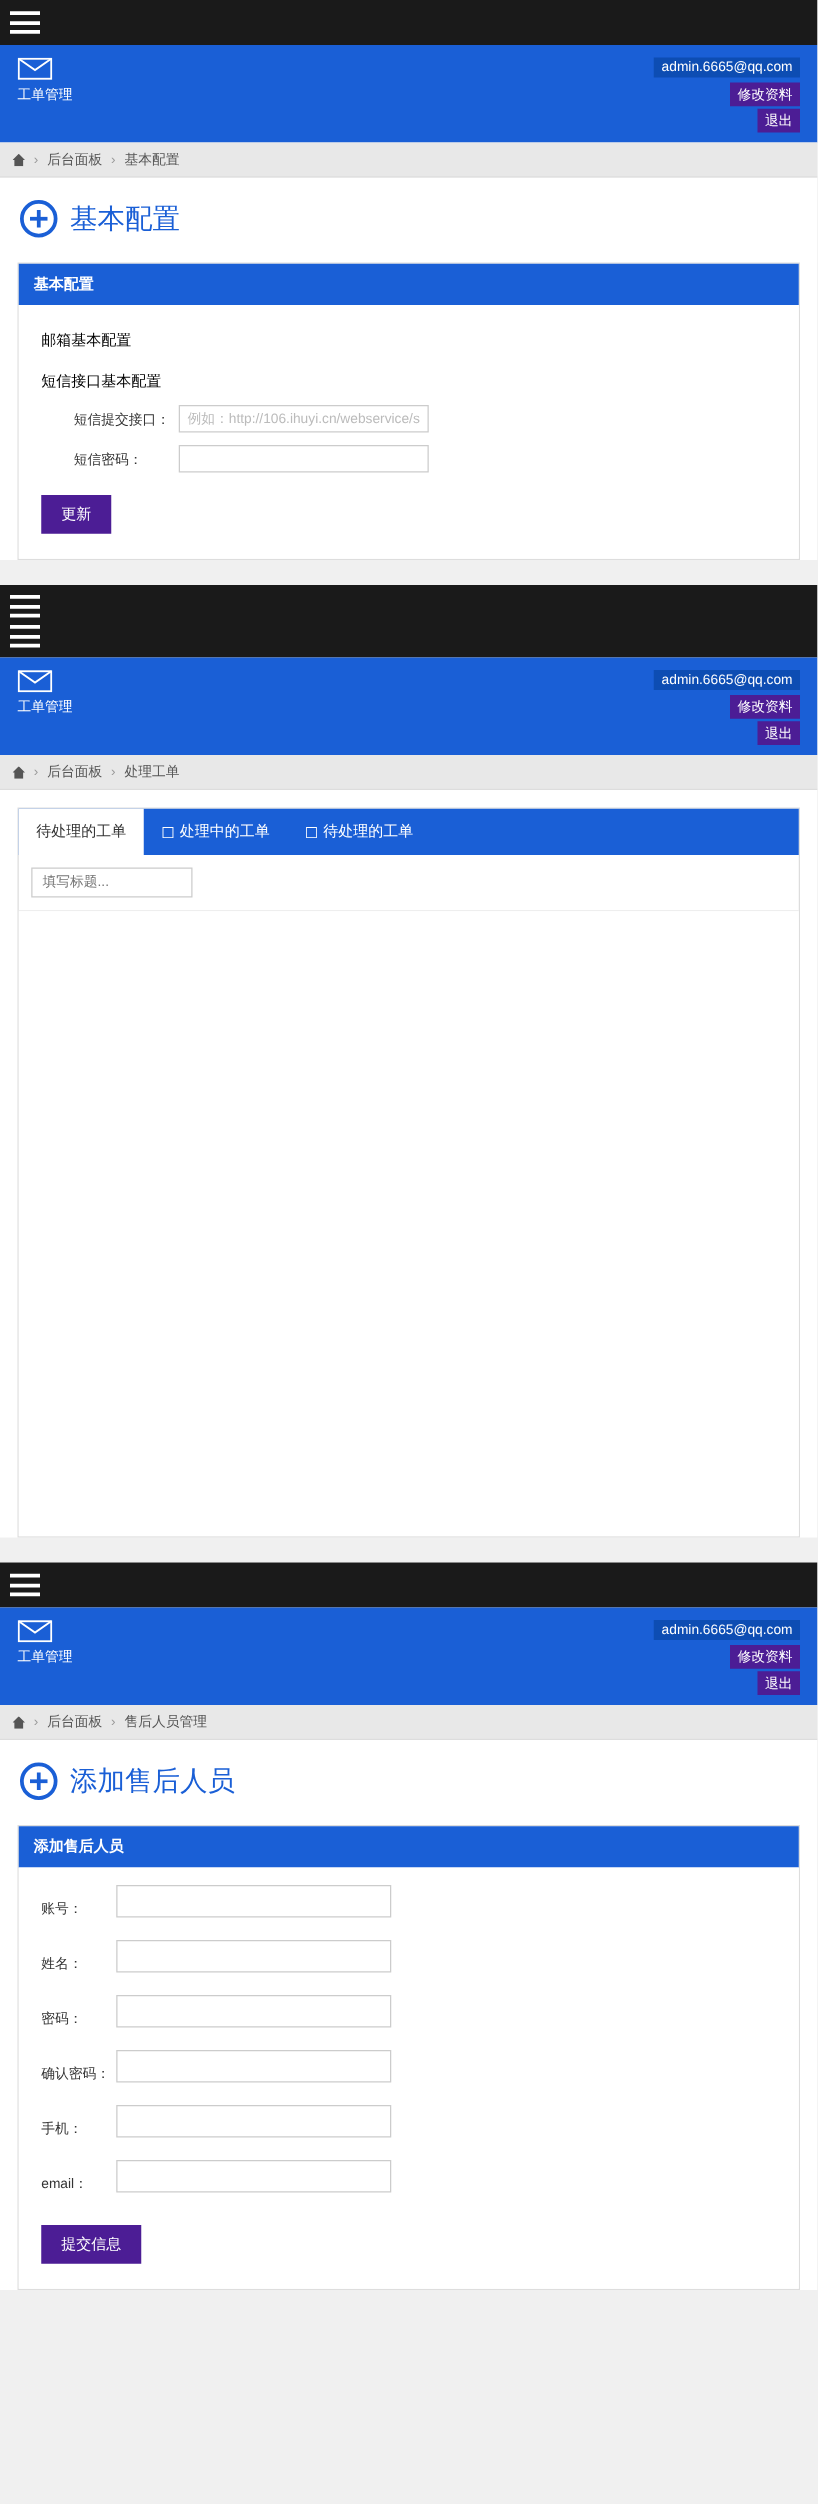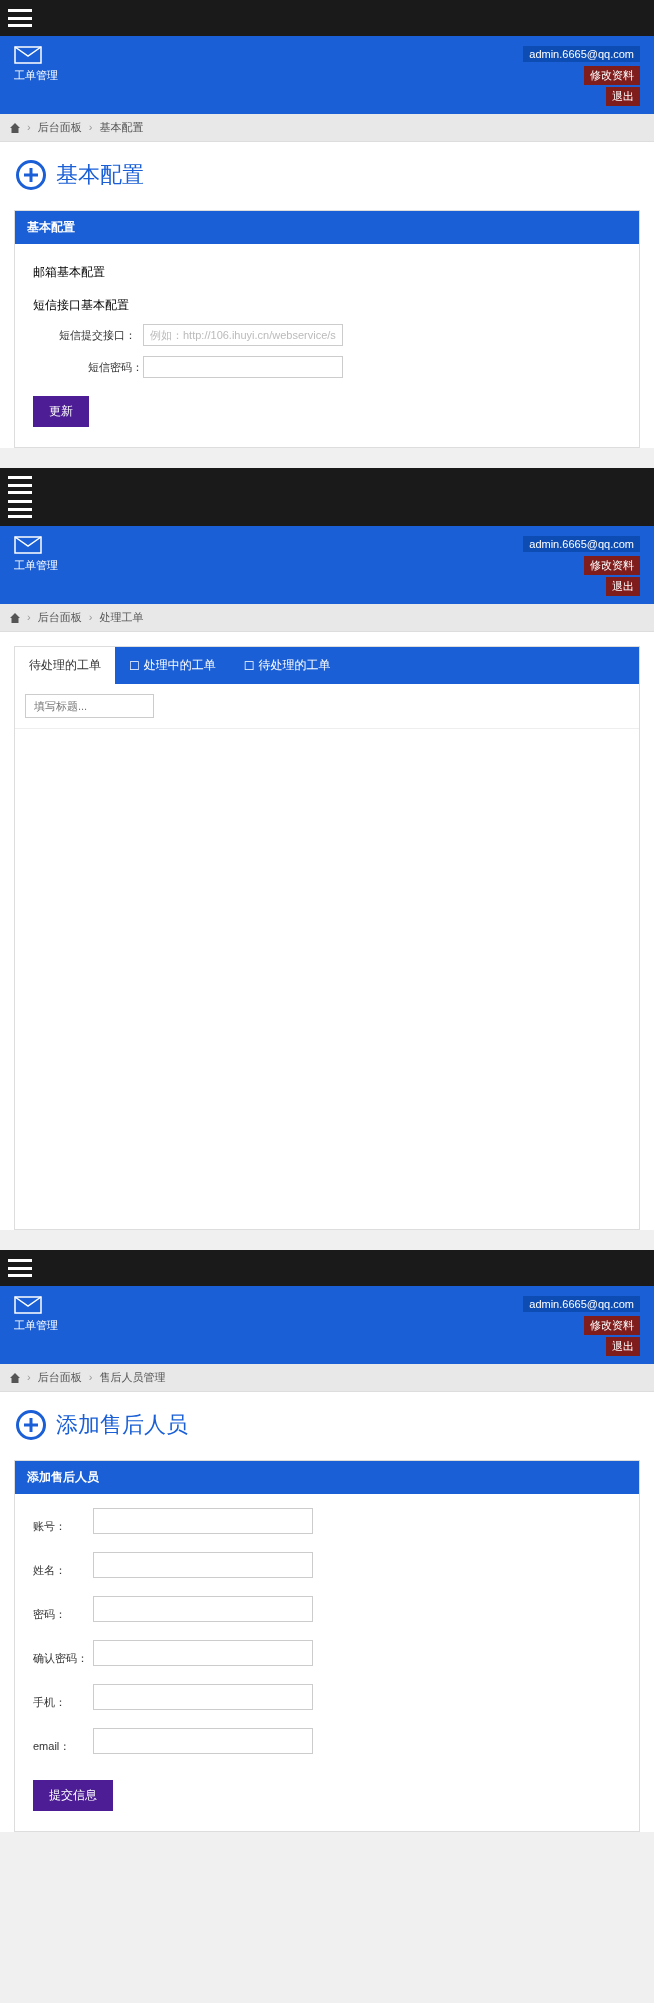--- a/index.html
+++ b/index.html
@@ -8,21 +8,21 @@
 .topbar { background: #1a1a1a; height: 36px; display: flex; align-items: center; padding: 0 8px; }
 .hamburger { width: 24px; height: 18px; display: flex; flex-direction: column; justify-content: space-between; cursor: pointer; }
 .hamburger span { display: block; height: 3px; background: #fff; }
 .topbar-dbl { flex-direction: column; align-items: flex-start; height: auto; padding: 8px; gap: 6px; }
 .header { background: #1a5fd6; color: #fff; display: flex; justify-content: space-between; padding: 10px 14px 8px 14px; }
 .header-left { display: flex; flex-direction: column; gap: 4px; }
 .mail-icon { width: 28px; height: 18px; }
 .header-title { font-size: 11px; }
 .header-right { text-align: right; font-size: 11px; text-decoration: underline; }
 .user-email { background: #0d4db3; padding: 2px 6px; display: inline-block; margin-bottom: 2px; }
-.user-link { background: #7f1d1d; padding: 2px 6px; display: inline-block; margin-top: 2px; cursor: pointer; }
+.user-link { background: #4c1d95; padding: 2px 6px; display: inline-block; margin-top: 2px; cursor: pointer; }
 .breadcrumb { background: #e8e8e8; padding: 6px 10px; font-size: 11px; color: #555; border-bottom: 1px solid #ddd; }
 .breadcrumb .sep { margin: 0 4px; color: #999; }
 .breadcrumb a { color: #555; text-decoration: none; }
 .home-icon { display: inline-block; width: 10px; height: 10px; background: #555; clip-path: polygon(50% 0, 100% 50%, 85% 50%, 85% 100%, 15% 100%, 15% 50%, 0 50%); vertical-align: middle; }
 .page-head { display: flex; align-items: center; gap: 10px; padding: 18px 16px 12px 16px; }
 .plus-circle { width: 30px; height: 30px; border: 3px solid #1a5fd6; border-radius: 50%; position: relative; }
 .plus-circle::before, .plus-circle::after { content: ""; position: absolute; background: #1a5fd6; }
 .plus-circle::before { width: 14px; height: 3px; top: 50%; left: 50%; transform: translate(-50%, -50%); }
 .plus-circle::after { width: 3px; height: 14px; top: 50%; left: 50%; transform: translate(-50%, -50%); }
 .page-title { font-size: 22px; color: #1a5fd6; font-weight: normal; }
@@ -85,21 +85,21 @@
     <div class="panel-header">基本配置</div>
     <div class="panel-body">
       <div class="group-title">邮箱基本配置</div>
       <div class="group-title" style="margin-top:16px">短信接口基本配置</div>
       <div id="s1-fields2">
           <div class="form-row">
             <div class="form-label" style="width: 110px;">短信提交接口：</div>
             <input class="form-input" placeholder="例如：http://106.ihuyi.cn/webservice/sms.php" style="">
           </div>
           <div class="form-row">
-            <div class="form-label" style="width: 110px; text-align: right;">短信密码：</div>
+            <div class="form-label" style="width: 110px;">短信密码：</div>
             <input class="form-input" style="">
           </div>
         </div>
       <button class="btn-primary">更新</button>
     </div>
   </div>
 </div>
 
 <div class="section">
   <div class="topbar topbar-dbl">

